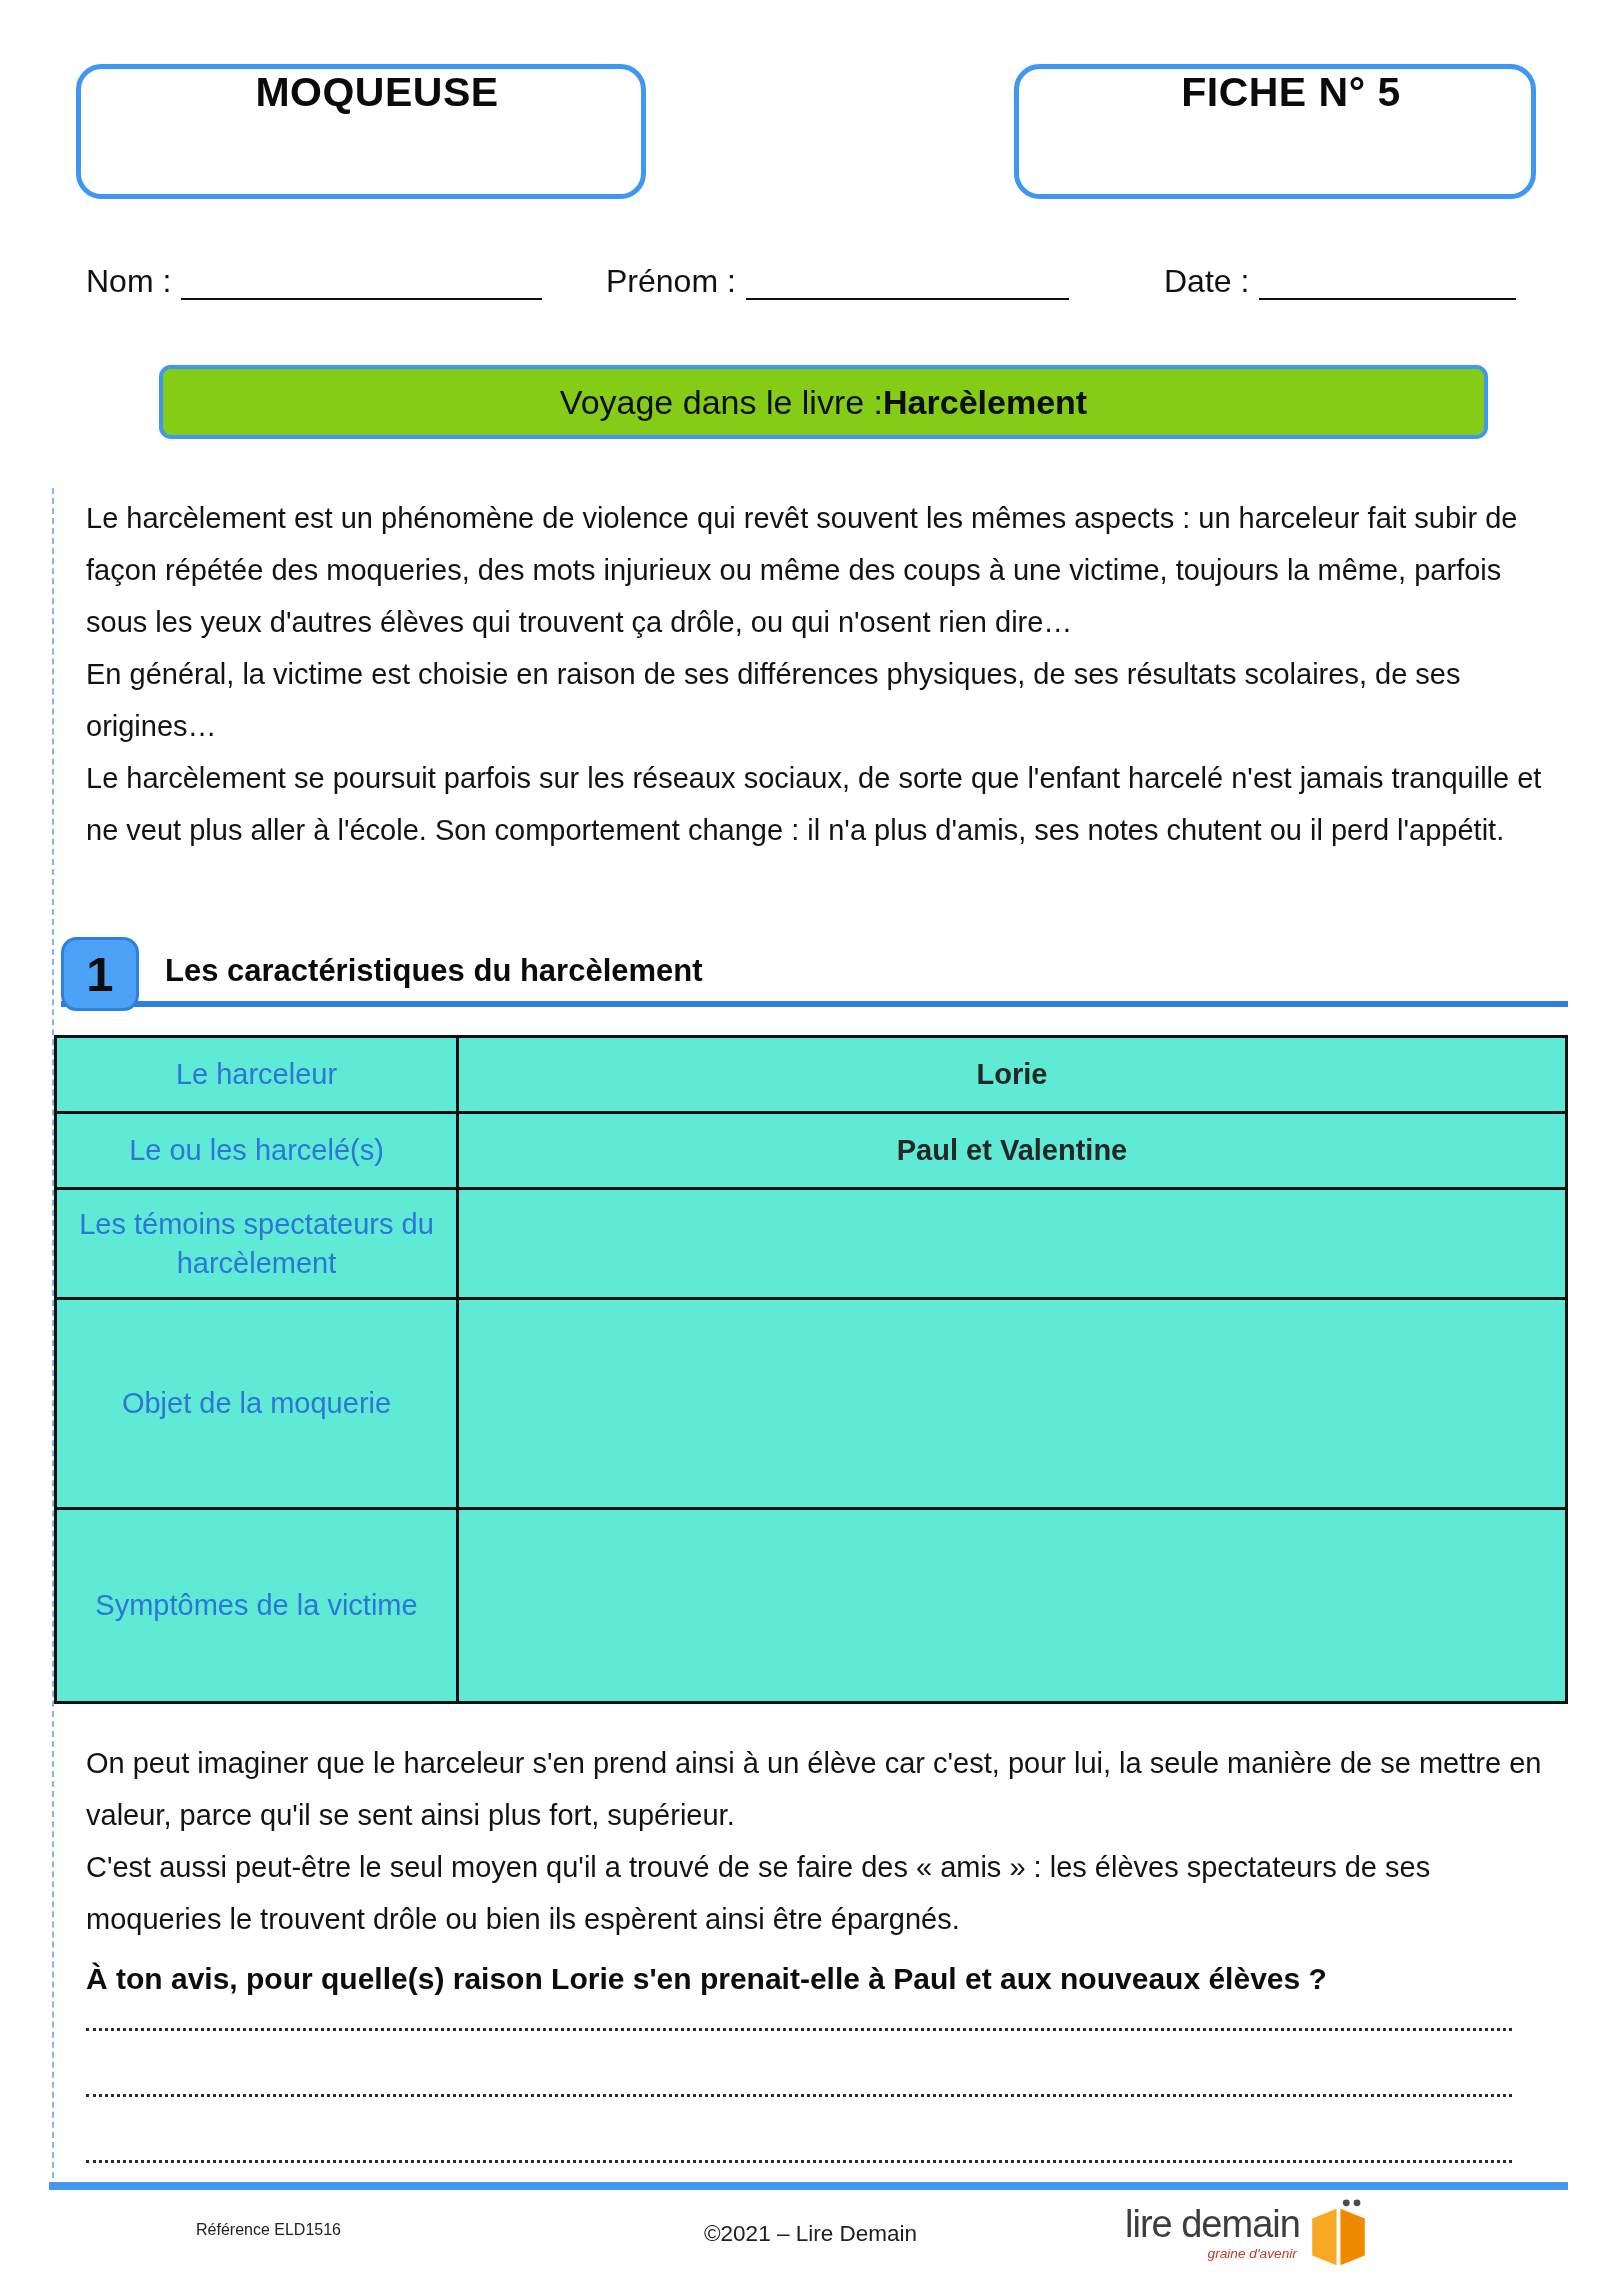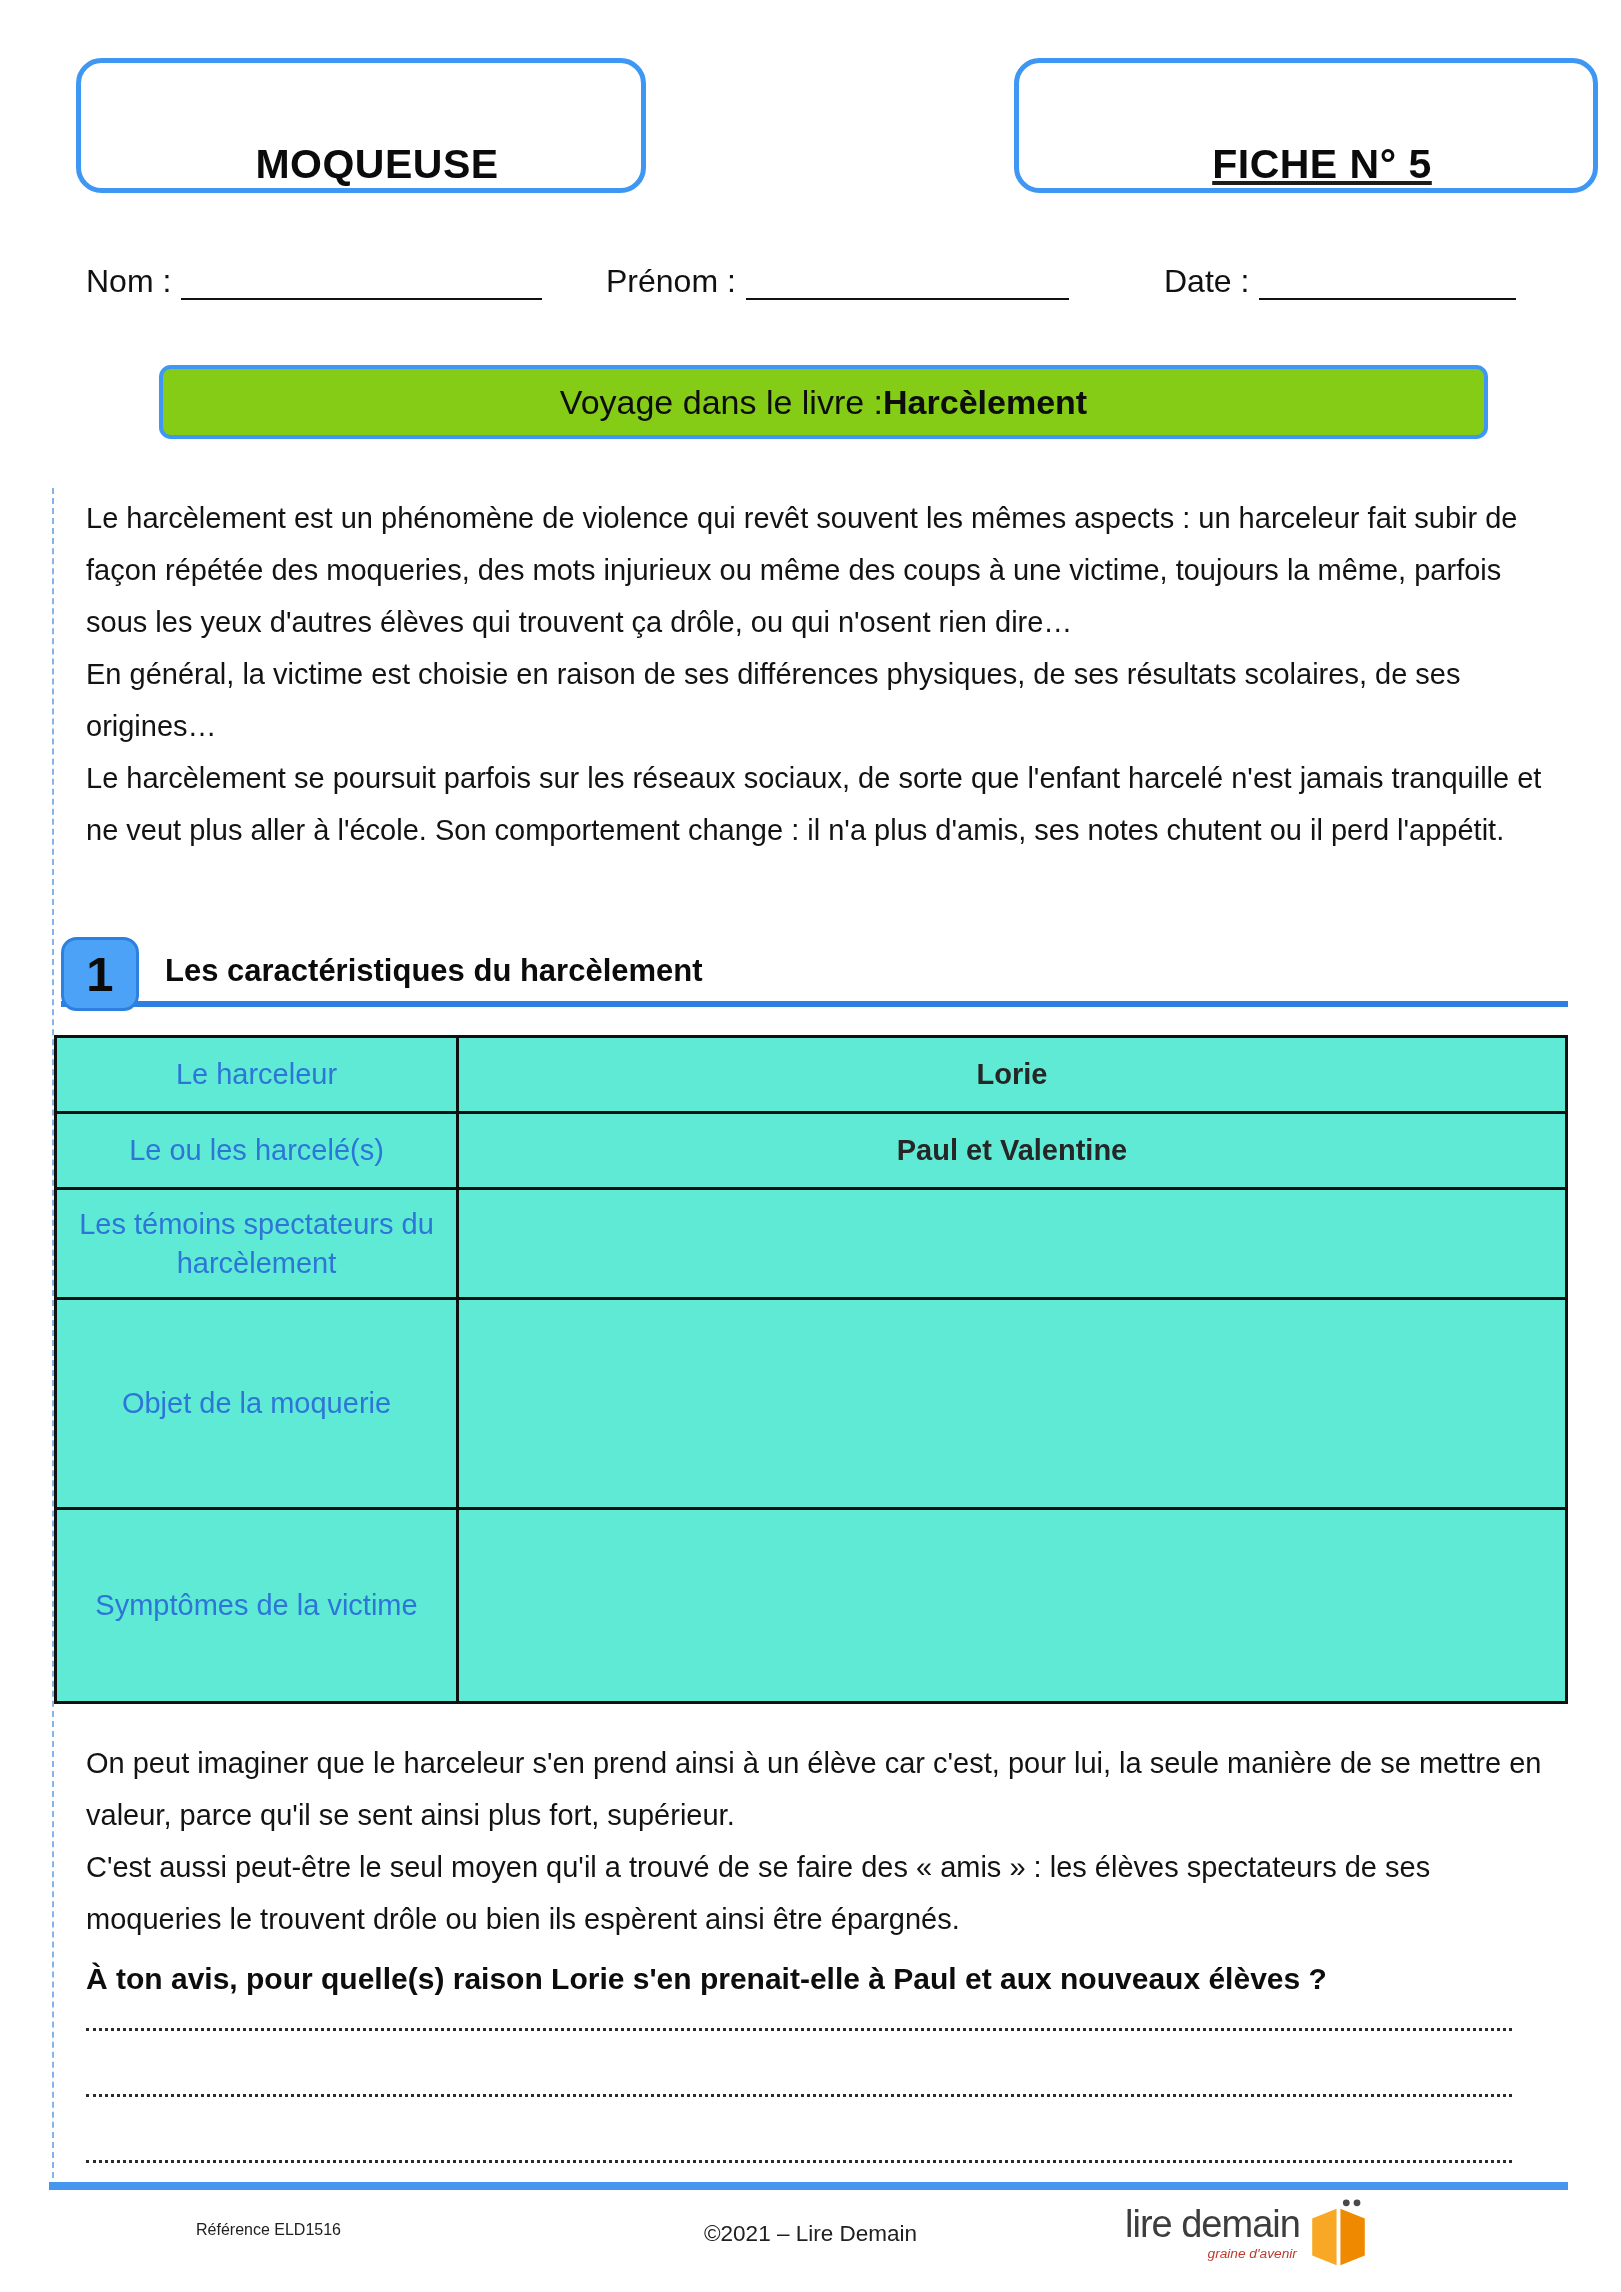--- a/index.html
+++ b/index.html
@@ -17,28 +17,28 @@
   html,body{background:#fff;}
   body{
     width:1621px;height:2293px;position:relative;
     font-family:"Liberation Sans", sans-serif;
     color:var(--ink);
   }
   .page{position:absolute;inset:0;background:#fff;overflow:hidden;}
 
   
   .hdr-box{
-    position:absolute;top:58px;height:135px;
+    position:absolute;top:64px;height:135px;
     border:5.9px solid var(--accent-blue);border-radius:25.5px;
-    display:flex;align-items:flex-end;justify-content:center;
+    display:flex;align-items:flex-start;justify-content:center;
     background:#fff;
     padding-left:32px;
   }
   .hdr-box.left{left:76px;width:570px;}
-  .hdr-box.right{left:1014px;width:584px;text-decoration:underline;}
+  .hdr-box.right{left:1014px;width:522px;}
   .hdr-box .hdr-text{font-weight:bold;font-size:41px;letter-spacing:0.5px;color:#0b0b0b;}
 
   
   .identity{position:absolute;top:263px;left:0;width:100%;height:49px;font-size:32px;color:#111;}
   .id-group{position:absolute;display:flex;align-items:flex-end;gap:9.8px;}
   .id-group .fill-line{display:inline-block;border-bottom:2.9px solid #111;height:37px;}
   .id-nom{left:86px;}
   .id-prenom{left:606px;}
   .id-date{left:1164px;}
   .id-nom .fill-line{width:361px;}

